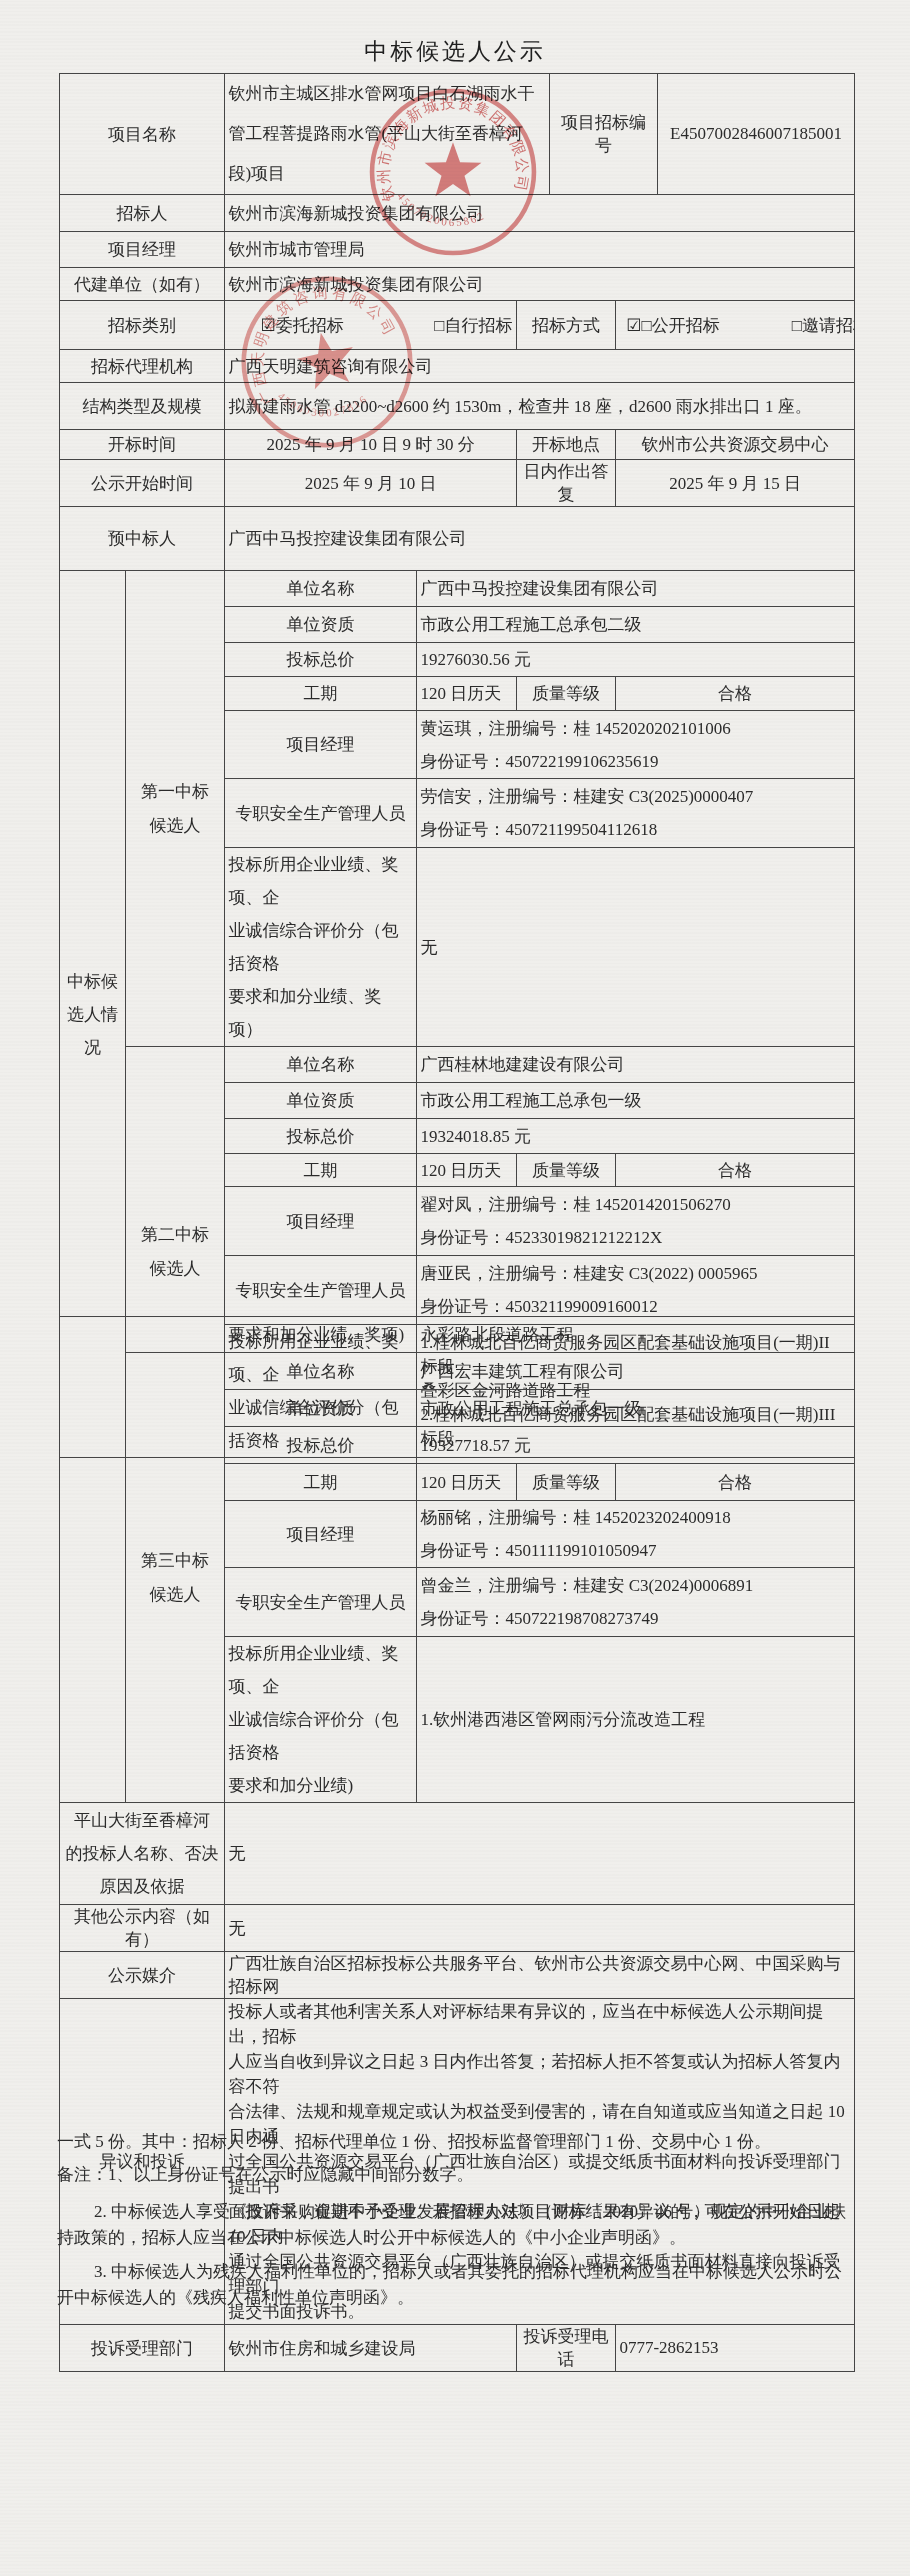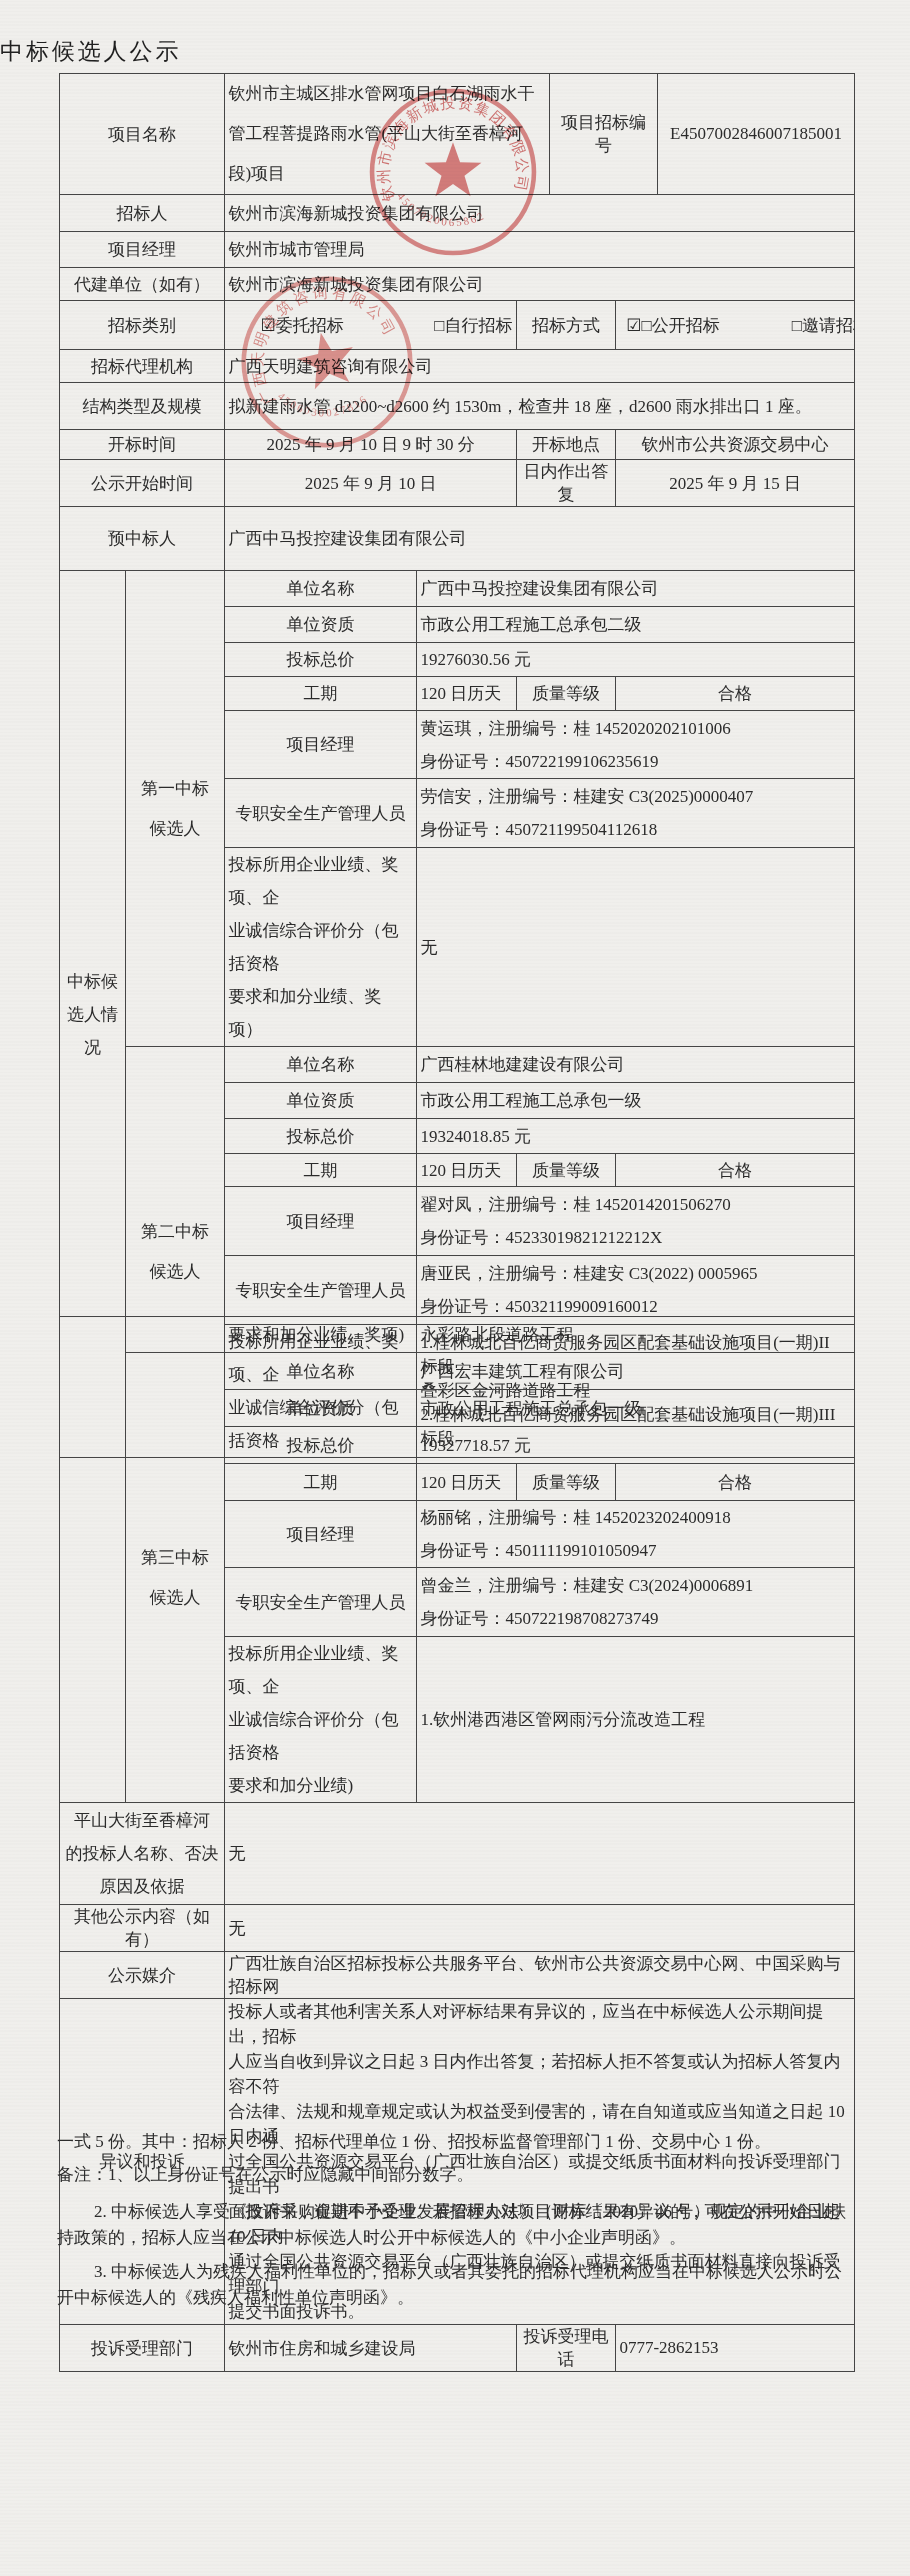--- a/index.html
+++ b/index.html
@@ -8,21 +8,21 @@
     background:#f0efec;
     font-family:"Liberation Serif","DejaVu Serif",serif;
     color:#272727;
     position:relative;
     overflow:hidden;
   }
   .scan-tint{position:absolute;inset:0;pointer-events:none;
     background:repeating-linear-gradient(0deg, rgba(0,0,0,0.012) 0 1.7px, rgba(255,255,255,0.015) 1.7px 3.4px);}
   .doc-title{
     position:absolute;top:36px;left:0;width:100%;
-    text-align:left;font-size:23px;letter-spacing:2.9px;color:#1f1f1f;
+    text-align:center;font-size:23px;letter-spacing:2.9px;color:#1f1f1f;
     font-weight:500;
   }
   table.sheet{
     position:absolute;left:59px;
     border-collapse:collapse;table-layout:fixed;width:796px;
     font-size:17px;color:#2b2b2b;
   }
   table.sheet td{
     border:1.1px solid #454545;
     padding:0 3.4px;
@@ -32,21 +32,21 @@
   #table-page1{top:73px;}
   #table-page2{top:1316px;}
   td.lbl{text-align:center;}
   td.val{text-align:left;padding-left:9.2px;}
   td.ctr{text-align:center;}
   .pre{white-space:pre-line;}
   .lh58{line-height:33px;}
   .lh57{line-height:33px;}
   .lh42{line-height:24px;}
   .lh43{line-height:25px;}
-  .lh60{line-height:40px;margin-top:20px;}
+  .lh60{line-height:34px;margin-top:20px;}
   .projlines{line-height:40px;}
   .cbrow{display:flex;align-items:flex-start;gap:36px;}
   .cbrow .opt{white-space:nowrap;}
   .gap55{padding-left:32px;}
   .gap18{padding-left:6.9px;}
   .sp75{display:inline-block;width:43px;}
   .sp65{display:inline-block;width:34px;}
   .footer-line{position:absolute;left:57px;width:803px;font-size:17px;color:#2b2b2b;}
   .seal{position:absolute;pointer-events:none;mix-blend-mode:multiply;opacity:.88;}
   #seal-a{left:364px;top:83px;}

